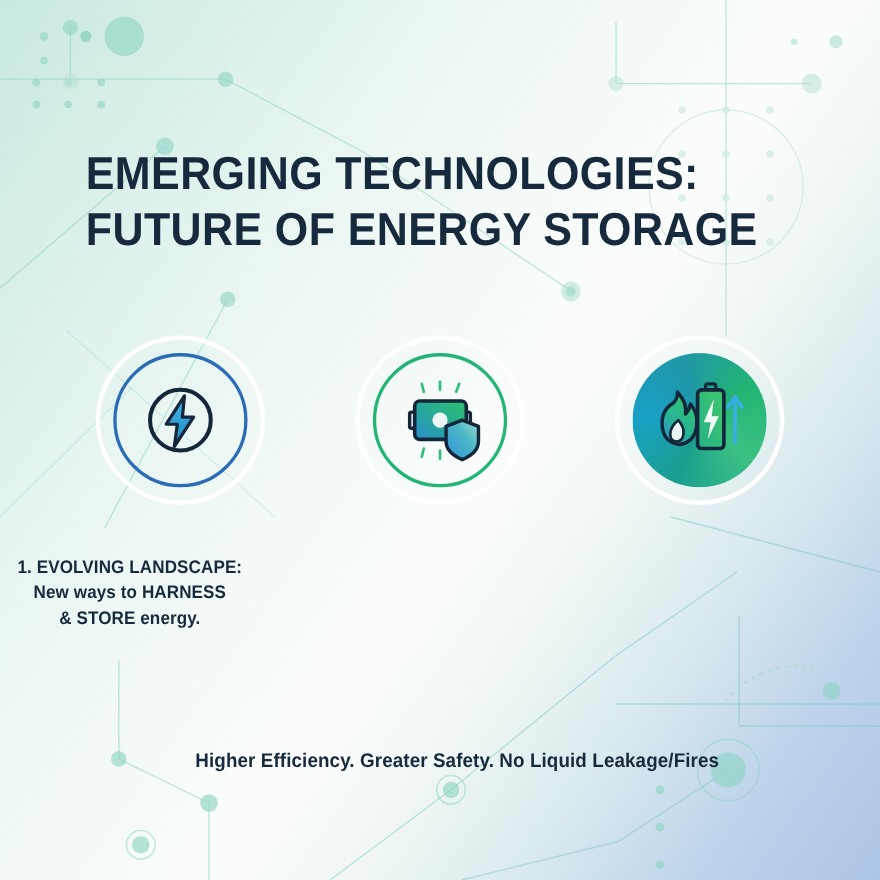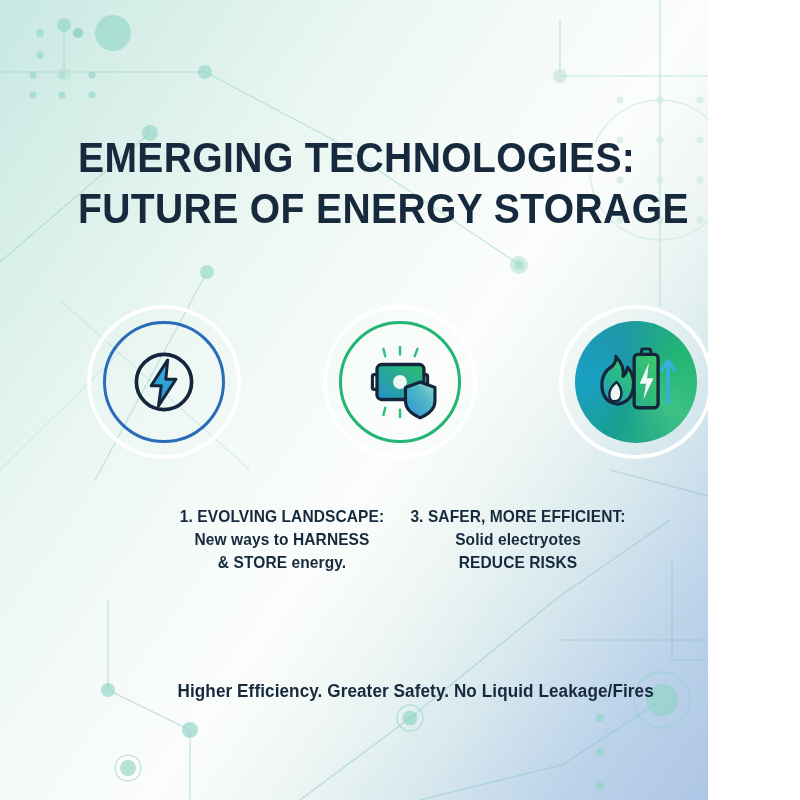--- a/index.html
+++ b/index.html
@@ -2,21 +2,21 @@
 <html><head>
 <meta charset="utf-8">
 <style>
   html, body {
     margin: 0;
     padding: 0;
     background: #ffffff;
   }
   #infographic {
     position: relative;
-    width: 708px;
+    width: 800px;
     height: 800px;
     overflow: hidden;
     font-family: "Liberation Sans", sans-serif;
     background:
       linear-gradient(125deg,
         #c8e8e2 0%,
         #d8efe9 14%,
         #eaf6f2 30%,
         #f4faf7 44%,
         #fbfdfc 56%,
@@ -105,20 +105,21 @@
 
   
   .captions {
     position: absolute;
     left: 0;
     top: 505px;
     width: 800px;
     display: flex;
     justify-content: center;
     gap: 0px;
+    flex-direction: column;
   }
   .caption {
     width: 236px;
     text-align: center;
     color: #16293d;
   }
   .caption-head {
     font-family: "Liberation Sans Narrow", "Liberation Sans", sans-serif;
     font-weight: 700;
     font-size: 16.5px;
@@ -334,24 +335,19 @@
       </svg>
     </div>
   </div>
 
   <div class="captions">
     <div class="caption">
       <div class="caption-head">1. EVOLVING LANDSCAPE:</div>
       <div class="caption-line">New ways to HARNESS</div>
       <div class="caption-line">&amp; STORE energy.</div>
     </div>
-    <div class="caption">
-      <div class="caption-head">3. SAFER, MORE EFFICIENT:</div>
-      <div class="caption-line">Solid electryotes</div>
-      <div class="caption-line">REDUCE RISKS</div>
-    </div>
   </div>
 
   <div class="footer">
     <span class="footer-text">Higher Efficiency. Greater Safety. No Liquid Leakage/Fires</span>
   </div>
 
 </div>
 
 </body></html>

